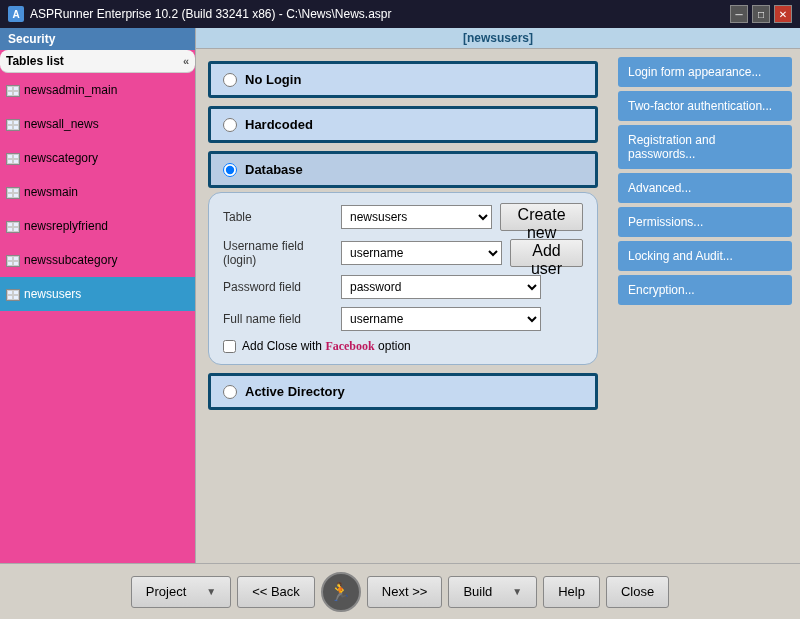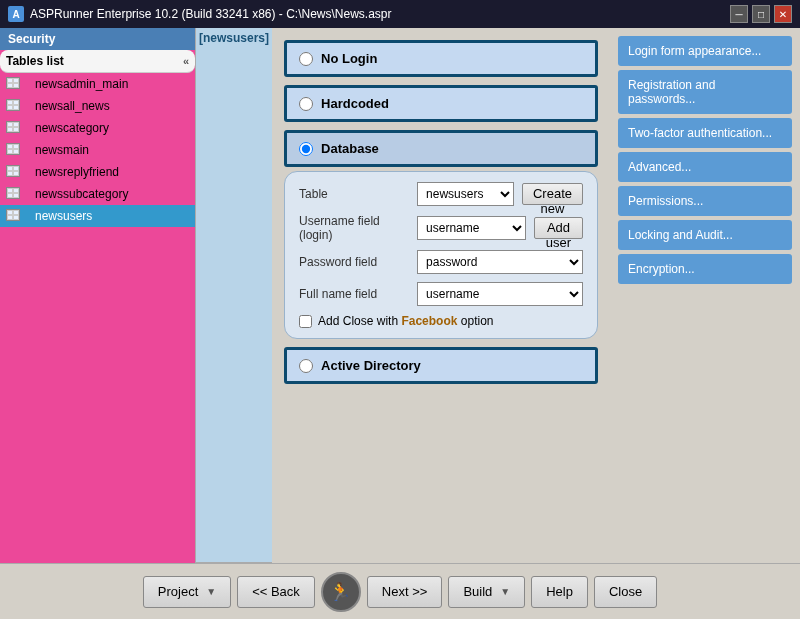--- a/index.html
+++ b/index.html
@@ -92,25 +92,25 @@
       border-bottom: 1px solid #ccc;
       border-radius: 8px;
     }
     .tables-collapse {
       cursor: pointer;
       font-size: 11px;
       color: #555;
     }
     .sidebar-item {
       display: flex;
-      align-items: flex-start;
-      padding: 4px 6px;
-      font-size: 12px;
-      cursor: pointer;
-      gap: 15px;
+      align-items: flex-end;
+      padding: 10px 6px;
+      font-size: 12px;
+      cursor: pointer;
+      gap: 4px;
     }
     .sidebar-item.active { background: #3399cc; color: white; }
     .table-icon {
       width: 14px;
       height: 12px;
       border: 1px solid #888;
       background: white;
       display: inline-grid;
       grid-template-columns: 1fr 1fr;
       grid-template-rows: 1fr 1fr;
@@ -129,21 +129,21 @@
       padding: 3px;
       font-size: 12px;
       font-weight: bold;
       border-bottom: 1px solid #aaa;
       flex-shrink: 0;
     }
     
     .content-area {
       flex: 1;
       display: flex;
-      flex-direction: row;
+      flex-direction: column;
       background: #d4d0c8;
       overflow: hidden;
     }
     .content-inner {
       display: flex;
       flex: 1;
       overflow: hidden;
     }
     
     .main-panel {
@@ -201,41 +201,41 @@
     .db-select {
       width: 200px;
       height: 24px;
       border: 1px solid #888;
       background: white;
       font-size: 12px;
       padding: 2px 4px;
       cursor: pointer;
     }
     .db-btn {
-      height: 22px;
+      height: 28px;
       padding: 2px 10px;
       background: linear-gradient(to bottom, #f0f0f0, #d8d8d8);
       border: 1px solid #888;
-      font-size: 13px;
+      font-size: 16px;
       cursor: pointer;
       border-radius: 2px;
     }
     .facebook-row {
       display: flex;
       align-items: center;
       gap: 6px;
       margin-top: 4px;
     }
     .facebook-row input[type="checkbox"] {
       cursor: pointer;
     }
     .facebook-label {
       font-size: 12px;
     }
-    .facebook-label span.facebook { color: #a16207; font-weight: bold; }
+    .facebook-label span.facebook { color: #be185d; font-weight: bold; font-family: Liberation Serif, serif; }
     
     .right-panel {
       width: 190px;
       padding: 8px;
       display: flex;
       flex-direction: column;
       gap: 4px;
       flex-shrink: 0;
     }
     .right-btn {
@@ -265,21 +265,21 @@
       padding: 4px 14px;
       background: linear-gradient(to bottom, #e8e8e8, #d0d0d0);
       border: 1px solid #888;
       border-radius: 3px;
       font-size: 13px;
       cursor: pointer;
     }
     .bottom-btn.with-arrow {
       display: flex;
       align-items: center;
-      gap: 8px;
+      gap: 20px;
     }
     .run-btn {
       width: 40px;
       height: 40px;
       background: #555;
       border-radius: 50%;
       border: 2px solid #888;
       display: flex;
       align-items: center;
       justify-content: center;
@@ -443,22 +443,22 @@
         </div>
 
         <div class="radio-option">
           <input type="radio" name="login_type" id="active_dir" style="">
           <label for="active_dir">Active Directory</label>
         </div>
       </div>
 
       <div class="right-panel">
         <button class="right-btn">Login form appearance...</button>
+        <button class="right-btn">Two-factor authentication...</button>
         <button class="right-btn">Registration and passwords...</button>
-        <button class="right-btn">Two-factor authentication...</button>
         <button class="right-btn">Advanced...</button>
         <button class="right-btn">Permissions...</button>
         <button class="right-btn">Locking and Audit...</button>
         <button class="right-btn">Encryption...</button>
       </div>
     </div>
   </div>
 </div>
 
 <div class="bottom-bar">

